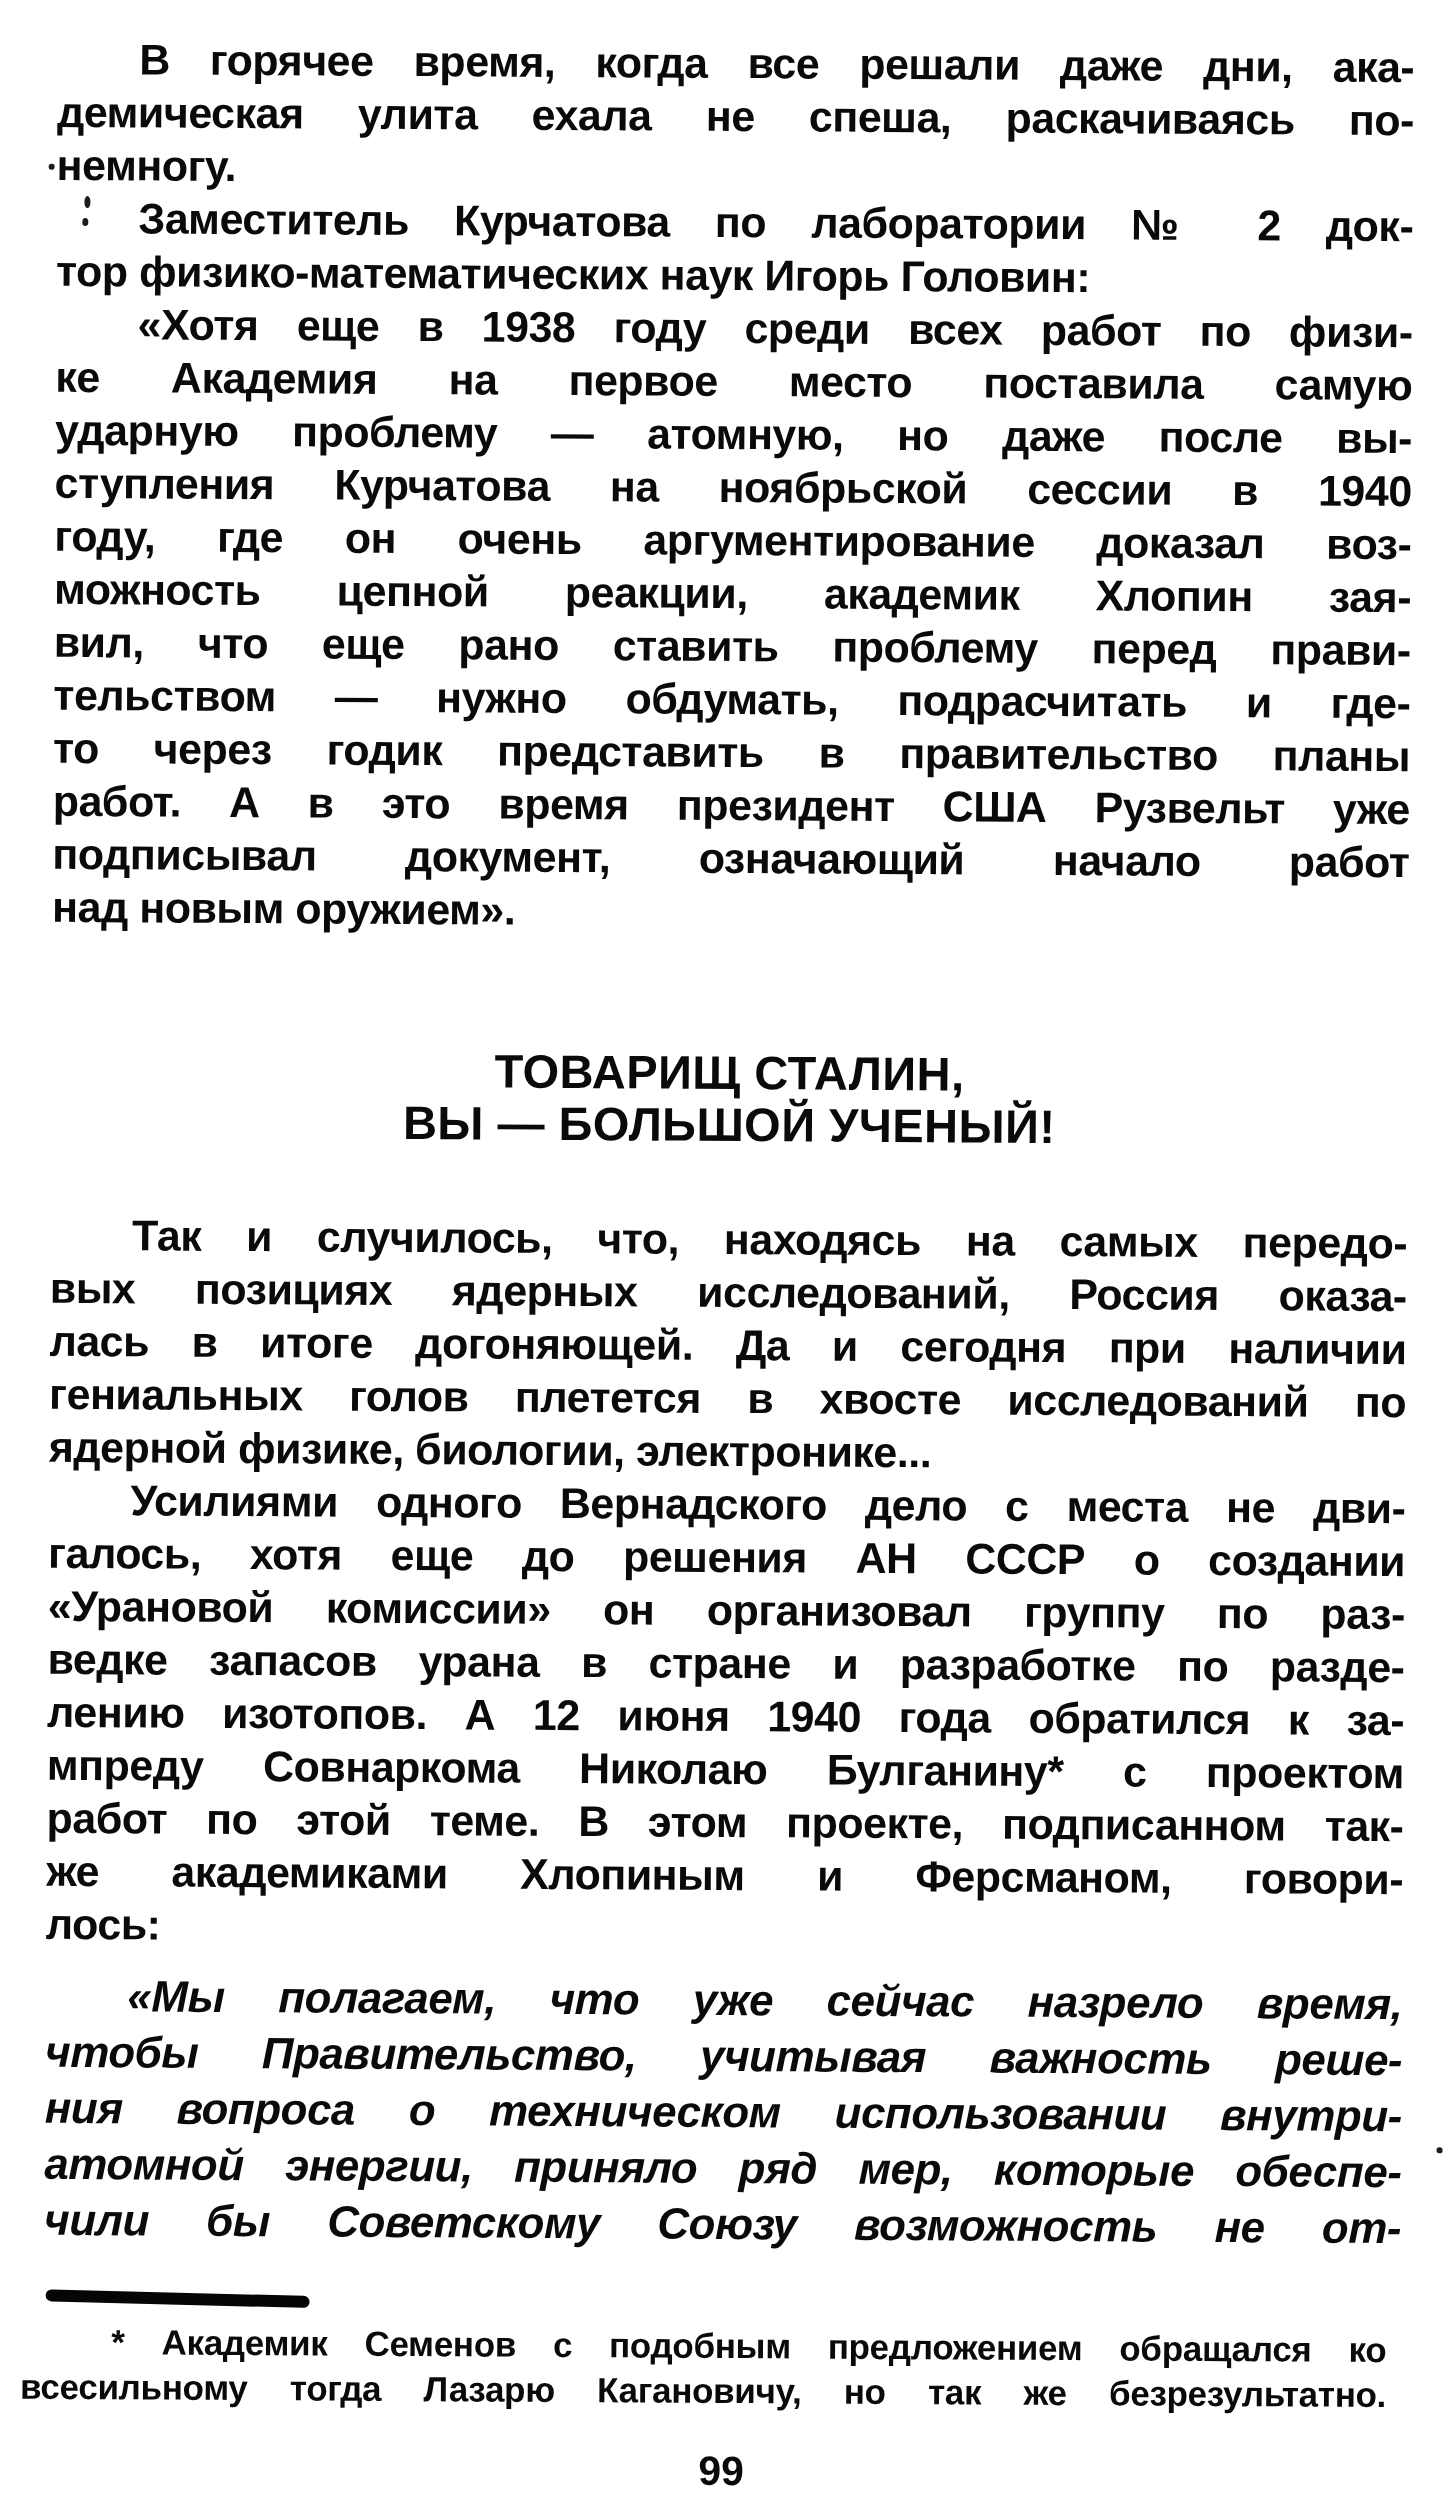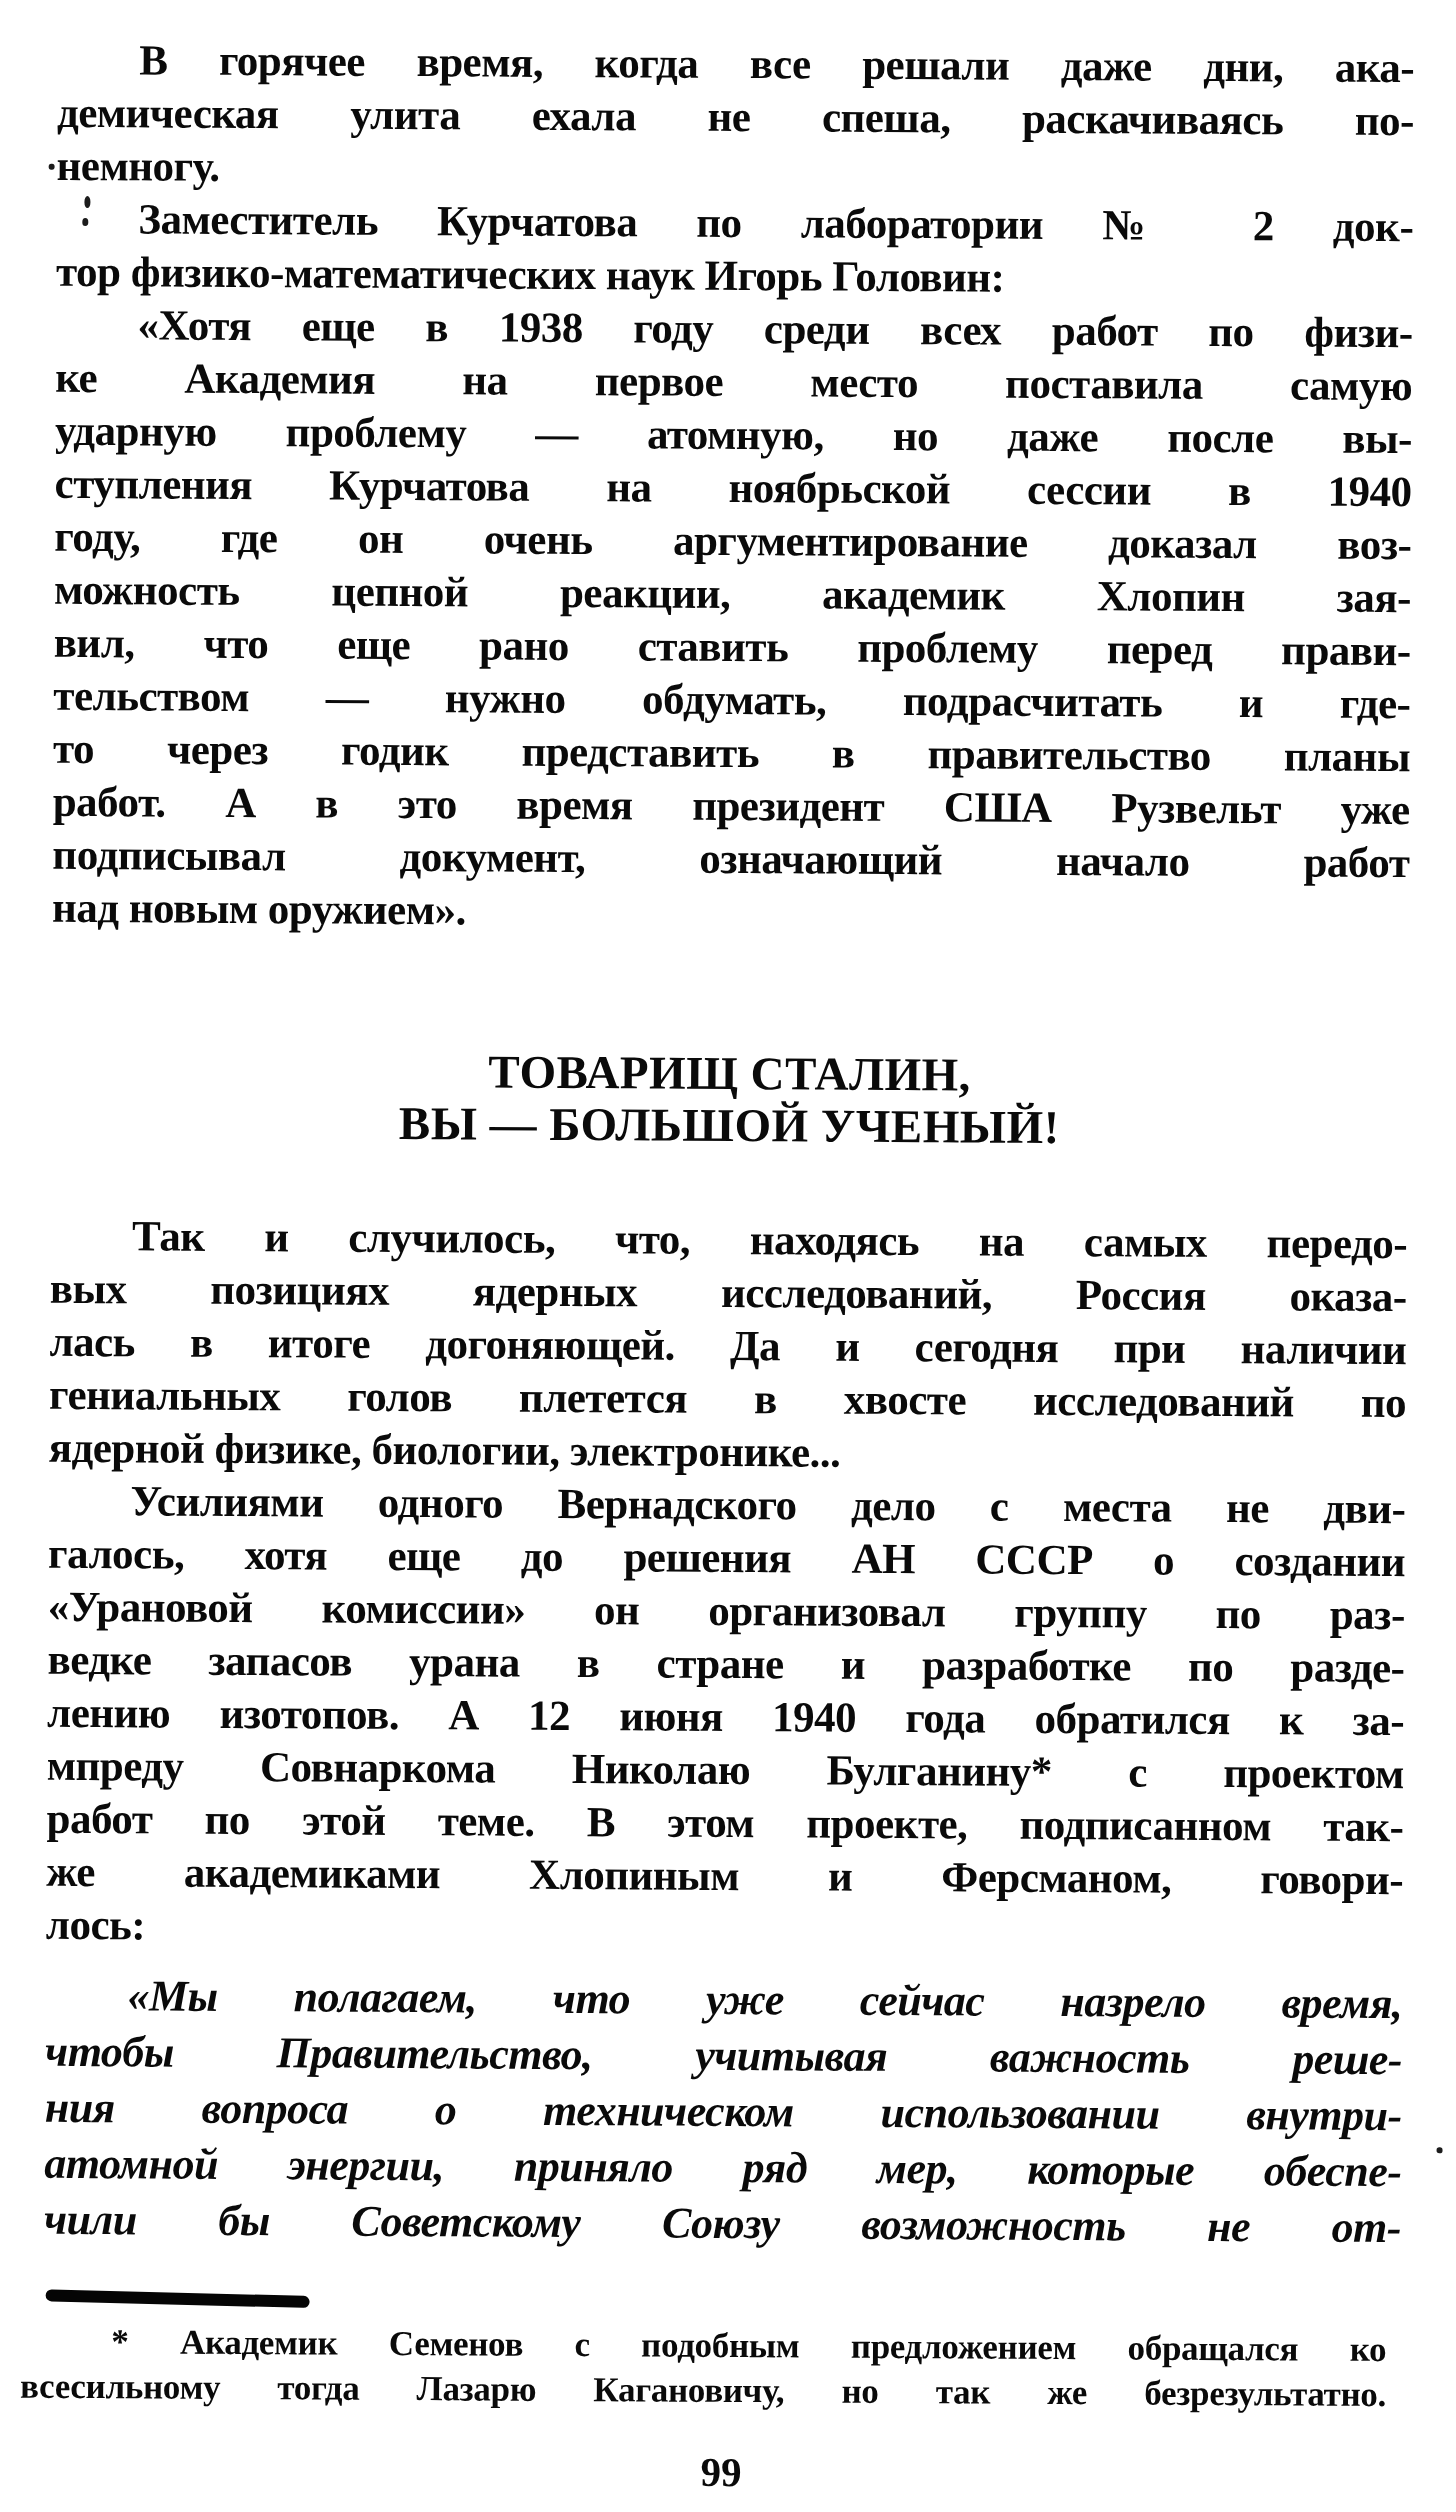--- a/index.html
+++ b/index.html
@@ -1,21 +1,21 @@
 <!DOCTYPE html>
 <html style="font-size:14.6px"><head>
 <meta charset="utf-8">
 <style>
   html,body { margin:0; padding:0; background:#e8e8e8; }
   .page {
     position:relative;
     width:1457px; height:2512px;
     background:#ffffff;
     overflow:hidden;
-    font-family:Liberation Serif, serif;
+    font-family:Liberation Sans, sans-serif;
     color:#0a0a0a;
   }
   .rot { position:absolute; inset:0; transform:rotate(0.35deg); transform-origin:50% 50%; }
 
   .textblock { position:absolute; left:50px; width:1357px; }
   .para { font-size:43px; line-height:53px; font-weight:700; letter-spacing:-0.5px; }
   .line { text-align:justify; text-align-last:justify; white-space:normal; }
   .line.indent { padding-left:82px; }
   .line.last { text-align-last:left; }
 

